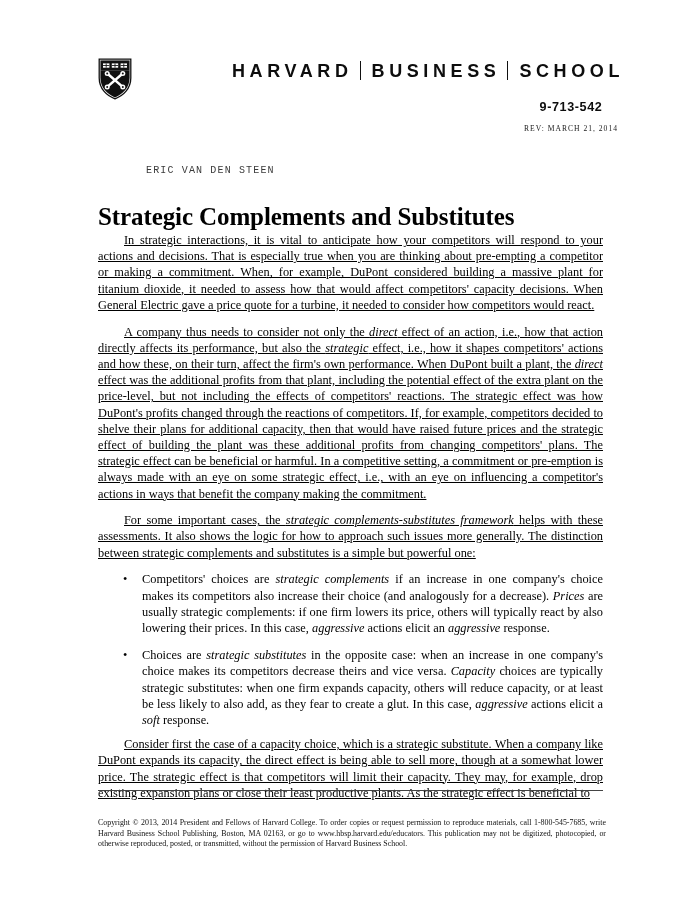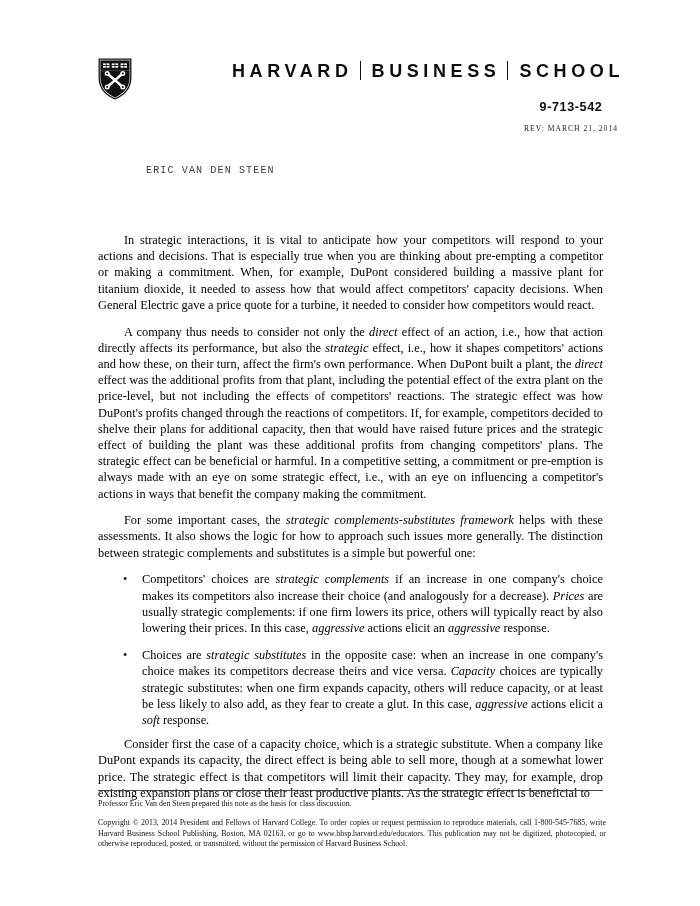--- a/index.html
+++ b/index.html
@@ -118,20 +118,21 @@
     width: 505px;
   }
   .para {
     margin: 0 0 10.5px 0;
     font-size: 12.35px;
     line-height: 16.2px;
     text-align: justify;
     text-indent: 26px;
     hyphens: none;
     color: #000;
+    text-decoration: underline;
   }
   .para em { font-style: italic; }
 
   ul.bullets {
     margin: 3px 0 8px 0;
     padding: 0;
     list-style: none;
   }
   ul.bullets > li {
     position: relative;
@@ -235,36 +236,36 @@
       <span class="wm-part">SCHOOL</span>
     </div>
   </div>
 
   <div class="docnum-block">
     <div class="docnum">9-713-542</div>
     <div class="docrev">REV: MARCH 21, 2014</div>
   </div>
 
   <div class="author-line">ERIC VAN DEN STEEN</div>
+  <h1 class="doc-title">Strategic Complements and Substitutes</h1>
 
   <div class="body-col">
 
     <p class="para">In strategic interactions, it is vital to anticipate how your competitors will respond to your actions and decisions. That is especially true when you are thinking about pre-empting a competitor or making a commitment. When, for example, DuPont considered building a massive plant for titanium dioxide, it needed to assess how that would affect competitors' capacity decisions. When General Electric gave a price quote for a turbine, it needed to consider how competitors would react.</p>
 
     <p class="para"><span>A company thus needs to consider not only the </span><em>direct</em><span> effect of an action, i.e., how that action directly affects its performance, but also the </span><em>strategic</em><span> effect, i.e., how it shapes competitors' actions and how these, on their turn, affect the firm's own performance. When DuPont built a plant, the </span><em>direct</em><span> effect was the additional profits from that plant, including the potential effect of the extra plant on the price-level, but not including the effects of competitors' reactions. The strategic effect was how DuPont's profits changed through the reactions of competitors. If, for example, competitors decided to shelve their plans for additional capacity, then that would have raised future prices and the strategic effect of building the plant was these additional profits from changing competitors' plans. The strategic effect can be beneficial or harmful. In a competitive setting, a commitment or pre-emption is always made with an eye on some strategic effect, i.e., with an eye on influencing a competitor's actions in ways that benefit the company making the commitment.</span></p>
 
     <p class="para"><span>For some important cases, the </span><em>strategic complements-substitutes framework</em><span> helps with these assessments. It also shows the logic for how to approach such issues more generally. The distinction between strategic complements and substitutes is a simple but powerful one:</span></p>
 
     <ul class="bullets">
       <li><span class="bullet-dot">•</span><span>Competitors' choices are </span><em>strategic complements</em><span> if an increase in one company's choice makes its competitors also increase their choice (and analogously for a decrease). </span><em>Prices</em><span> are usually strategic complements: if one firm lowers its price, others will typically react by also lowering their prices. In this case, </span><em>aggressive</em><span> actions elicit an </span><em>aggressive</em><span> response.</span></li>
 
       <li><span class="bullet-dot">•</span><span>Choices are </span><em>strategic substitutes</em><span> in the opposite case: when an increase in one company's choice makes its competitors decrease theirs and vice versa. </span><em>Capacity</em><span> choices are typically strategic substitutes: when one firm expands capacity, others will reduce capacity, or at least be less likely to also add, as they fear to create a glut. In this case, </span><em>aggressive</em><span> actions elicit a </span><em>soft</em><span> response.</span></li>
     </ul>
 
 
     <p class="para">Consider first the case of a capacity choice, which is a strategic substitute. When a company like DuPont expands its capacity, the direct effect is being able to sell more, though at a somewhat lower price. The strategic effect is that competitors will limit their capacity. They may, for example, drop existing expansion plans or close their least productive plants. As the strategic effect is beneficial to</p>
   </div>
 
   <div class="footer-rule"></div>
-  <div class="footer-note">Professor Eric Van den Steen prepared this note as the basis for class discussion.</div>
   <div class="footer-copy">Copyright © 2013, 2014 President and Fellows of Harvard College.  To order copies or request permission to reproduce materials, call 1-800-545-7685, write Harvard Business School Publishing, Boston, MA 02163, or go to www.hbsp.harvard.edu/educators. This publication may not be digitized, photocopied, or otherwise reproduced, posted, or transmitted, without the permission of Harvard Business School.</div>
 
 </div>
 
 </body></html>

